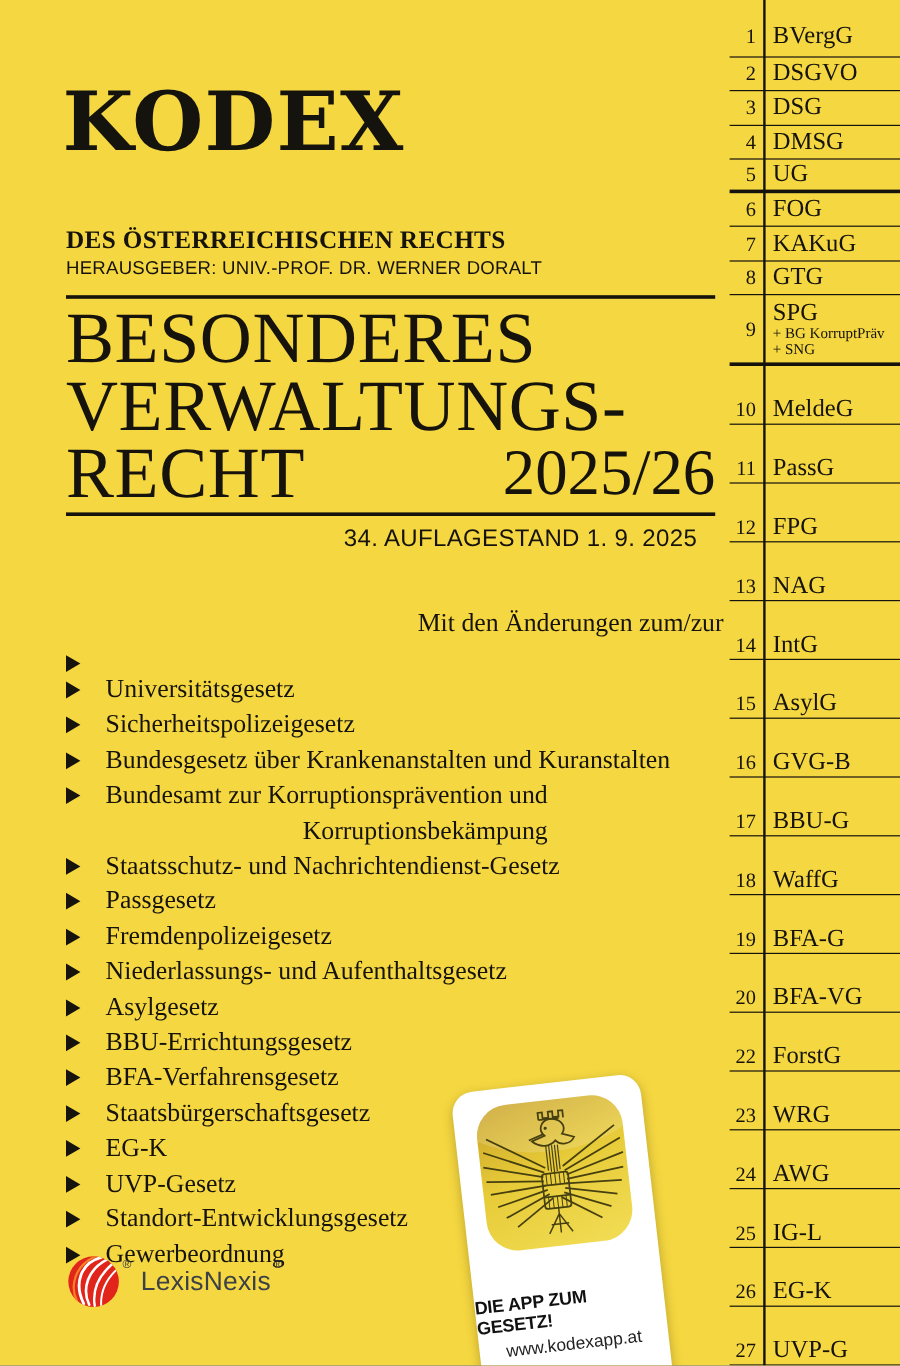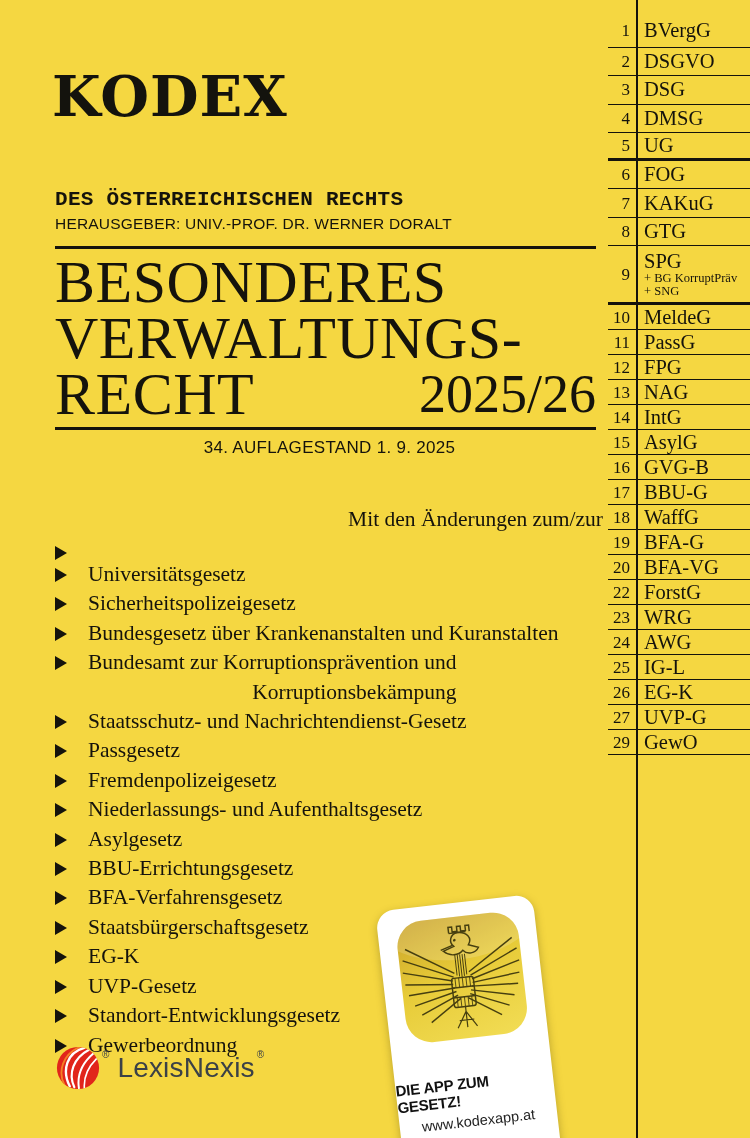--- a/index.html
+++ b/index.html
@@ -3,51 +3,51 @@
 <meta charset="utf-8">
 <style>
   html,body{margin:0;padding:0;background:#888;}
   .cover{
     position:relative;width:750px;height:1138px;margin:0 auto;
     background:#f5d741;overflow:hidden;
     font-family:"Liberation Serif",serif;color:#15130c;
   }
   
   .brand{position:absolute;left:52px;top:68px;font-family:"DejaVu Serif",serif;
-    font-weight:bold;font-size:56px;line-height:1;letter-spacing:1px;color:#14130d;}
-  .subtitle{position:absolute;left:55px;top:188px;font-family:Liberation Mono, monospace;
+    font-weight:bold;font-size:68px;line-height:1;letter-spacing:1px;color:#14130d;}
+  .subtitle{position:absolute;left:55px;top:188px;font-family:Liberation Serif, serif;
     font-weight:bold;font-size:21px;letter-spacing:.3px;}
   .publisher{position:absolute;left:55px;top:215px;font-family:"Liberation Sans",sans-serif;
     font-size:15.5px;letter-spacing:.2px;}
   .rule{position:absolute;left:55px;width:541px;height:3px;background:#15130c;}
   .rule.r1{top:246px}
   .rule.r2{top:427px}
   
   .title{position:absolute;left:55px;top:254px;font-size:60px;line-height:56px;
     letter-spacing:.5px;white-space:pre-line;}
   .year{position:absolute;left:55px;top:366px;width:541px;text-align:right;
     font-size:54px;line-height:56px;}
-  .edition-row{position:absolute;left:59px;top:438px;width:541px;display:flex;
-    justify-content:center;font-family:"Liberation Sans",sans-serif;
-    font-size:17px;letter-spacing:.3px;}
+  .edition-row{position:absolute;left:40px;top:438px;width:541px;display:flex;
+    justify-content:flex-end;font-family:"Liberation Sans",sans-serif;
+    font-size:20px;letter-spacing:.3px;}
   
   .changes{position:absolute;left:55px;top:505px;width:548px;text-align:right;}
   .changes .intro{font-size:21.5px;line-height:29px;margin-bottom:4px;}
   .change-item{display:flex;font-size:21.5px;line-height:29.4px;}
   .change-item .bullet{flex:0 0 33px;padding-top:8px;}
   .change-item .bullet i{display:block;width:0;height:0;
     border-left:12px solid #15130c;border-top:7px solid transparent;border-bottom:7px solid transparent;}
   .change-item .txt{white-space:pre-line;}
   
   .law-index{position:absolute;top:0;right:0;width:142px;height:1138px;}
   .law-index::before{content:"";position:absolute;left:28px;top:0;bottom:0;width:2px;background:#15130c;}
   .index-row{display:flex;align-items:center;border-bottom:1.5px solid #15130c;height:28.3px;box-sizing:border-box;}
   .index-row.first{height:48px;padding-top:14px;}
   .index-row.tall{height:59px;}
-  .index-row.short{height:25px;}
+  .index-row.short{height:25px;margin-top:24px;}
   .index-row.thick{border-bottom-width:3.5px;}
   .index-row .num{flex:0 0 28px;text-align:right;padding-right:6px;box-sizing:border-box;
     font-size:17px;line-height:1;}
   .index-row .lbl{padding-left:8px;font-size:20.5px;line-height:1.02;}
   .index-row .sub{display:block;font-size:12.5px;line-height:13px;}
   
   .badge{position:absolute;left:390px;top:902px;width:158px;height:270px;background:#fff;
     border-radius:18px;transform:rotate(-6.5deg);box-shadow:0 3px 9px rgba(95,80,15,.4);
     display:flex;flex-direction:column;align-items:center;}
   .app-icon{margin-top:14px;width:122px;height:122px;border-radius:26px;position:relative;overflow:hidden;
@@ -55,21 +55,21 @@
   .app-icon .gloss{position:absolute;left:-25%;top:-60%;width:150%;height:95%;
     background:rgba(255,255,255,.16);border-radius:50%;}
   .app-icon svg{position:absolute;left:0;top:0;}
   .badge-title{margin-top:36px;font-family:"Liberation Sans",sans-serif;font-weight:bold;
     font-size:15px;letter-spacing:-.2px;color:#111;}
   .badge-url{margin-top:5px;font-family:"Liberation Sans",sans-serif;font-size:14.5px;color:#222;}
   
   .lexis{position:absolute;left:56px;top:1046px;display:flex;align-items:center;}
   .lexis .orb-reg{font-family:"Liberation Sans",sans-serif;font-size:10px;color:#3b4147;
     position:relative;top:-14px;left:2px;}
-  .lexis .word{font-family:"Liberation Sans",sans-serif;font-size:28px;color:#3b4147;
+  .lexis .word{font-family:"Liberation Sans",sans-serif;font-size:22px;color:#3b4147;
     margin-left:10px;letter-spacing:.2px;}
   .lexis .word-reg{font-family:"Liberation Sans",sans-serif;font-size:10px;color:#3b4147;
     position:relative;top:-14px;left:2px;}
 </style>
 </head>
 <body>
 
 <div class="cover">
 
   <div class="brand">KODEX</div>

